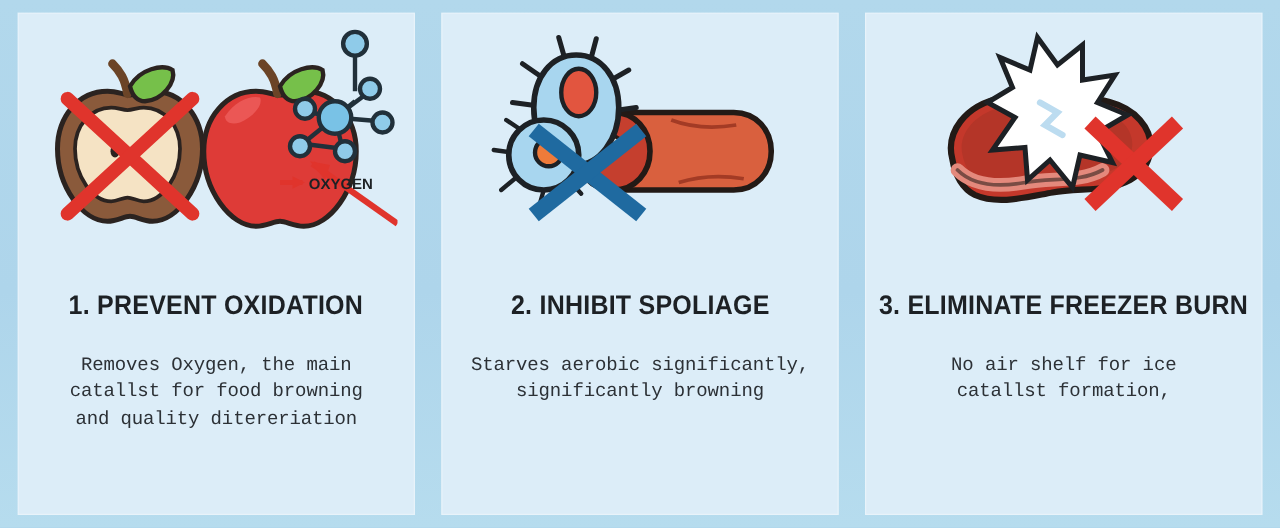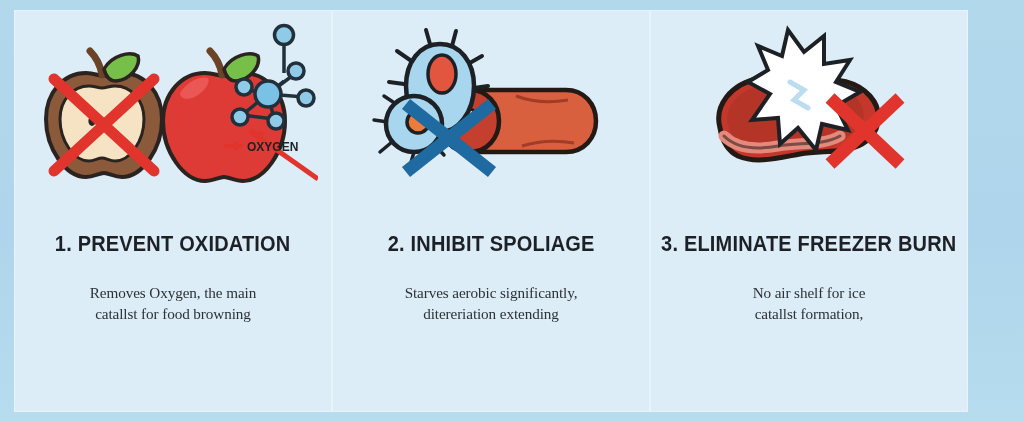--- a/index.html
+++ b/index.html
@@ -13,21 +13,21 @@
     font-family: "Liberation Sans", sans-serif;
     overflow: hidden;
   }
   #board {
     position: relative;
     width: 1024px;
     height: 422px;
     background: linear-gradient(180deg, #b2d8ec 0%, #aed5eb 55%, #b6dcee 100%);
     display: flex;
     align-items: flex-start;
-    justify-content: flex-start;
+    justify-content: space-between;
     padding: 10px 14px 10px 14px;
     box-sizing: border-box;
   }
   .card {
     width: 318px;
     height: 402px;
     background: #dcedf8;
     box-sizing: border-box;
     display: flex;
     flex-direction: column;
@@ -52,21 +52,21 @@
     color: #1d2125;
     text-align: center;
     line-height: 1;
     margin: 26px 0 0 0;
     transform: scaleX(0.93);
     white-space: nowrap;
   }
   .body-text {
     margin-top: 26px;
     text-align: center;
-    font-family: Liberation Serif, serif;
+    font-family: Liberation Mono, monospace;
     font-size: 15.2px;
     line-height: 1.42;
     color: #2c3136;
     width: 290px;
     letter-spacing: -0.1px;
   }
   .body-text .line { display: block; }
 </style>
 </head>
 <body>
@@ -121,20 +121,21 @@
           <line x1="196" y1="127" x2="214" y2="127" stroke="#e0342c" stroke-width="4"></line>
           <path d="M216 127 l-10 -5 v10z" fill="#e0342c"></path>
         </g>
         <text x="219" y="132" font-family="Liberation Sans, sans-serif" font-size="12" font-weight="bold" fill="#1d2125">OXYGEN</text>
       </svg>
     </div>
     <div class="heading">1. PREVENT OXIDATION</div>
     <div class="body-text">
       <span class="line">Removes Oxygen, the main</span>
       <span class="line">catallst for food browning</span>
+      <span class="line">and quality ditereriation</span>
     </div>
   </div>
 
   <div class="card">
     <div class="art">
       <svg width="250" height="170" viewBox="0 0 250 170">
 
         <g>
           <path d="M104 66h96c18 0 30 14 30 31s-12 31-30 31h-96c-18 0-30-14-30-31s12-31 30-31z" fill="#d9603e" stroke="#231a16" stroke-width="4.5"></path>
           <path d="M104 66c-17 0-29 14-29 31s12 31 29 31c17 0 29-14 29-31s-12-31-29-31z" fill="#c53f2e" stroke="#231a16" stroke-width="4.5"></path>
@@ -172,21 +173,21 @@
 
         <g>
           <line x1="40" y1="80" x2="126" y2="148" stroke="#1f6aa0" stroke-width="13" stroke-linecap="butt"></line>
           <line x1="126" y1="80" x2="40" y2="148" stroke="#1f6aa0" stroke-width="13" stroke-linecap="butt"></line>
         </g>
       </svg>
     </div>
     <div class="heading">2. INHIBIT SPOLIAGE</div>
     <div class="body-text">
       <span class="line">Starves aerobic significantly,</span>
-      <span class="line">ditereriation extending</span>
+      <span class="line">significantly browning</span>
     </div>
   </div>
 
   <div class="card">
     <div class="art">
       <svg width="250" height="170" viewBox="0 0 250 170">
 
         <g>
           <path d="M36 104c-6-22 10-44 40-50 22-5 36 4 54 2 22-3 44 2 56 16 14 16 10 38-8 48-18 10-40 6-62 10-22 4-44 10-62 2-10-5-16-16-18-28z" fill="#c4382b" stroke="#231a16" stroke-width="5"></path>
           <path d="M44 100c-4-17 10-34 34-39 20-4 32 4 48 2 20-2 38 2 48 13 10 12 7 28-8 35-15 8-34 5-54 8-20 4-40 9-54 3-8-4-12-13-14-22z" fill="#b43528" stroke="none"></path>

